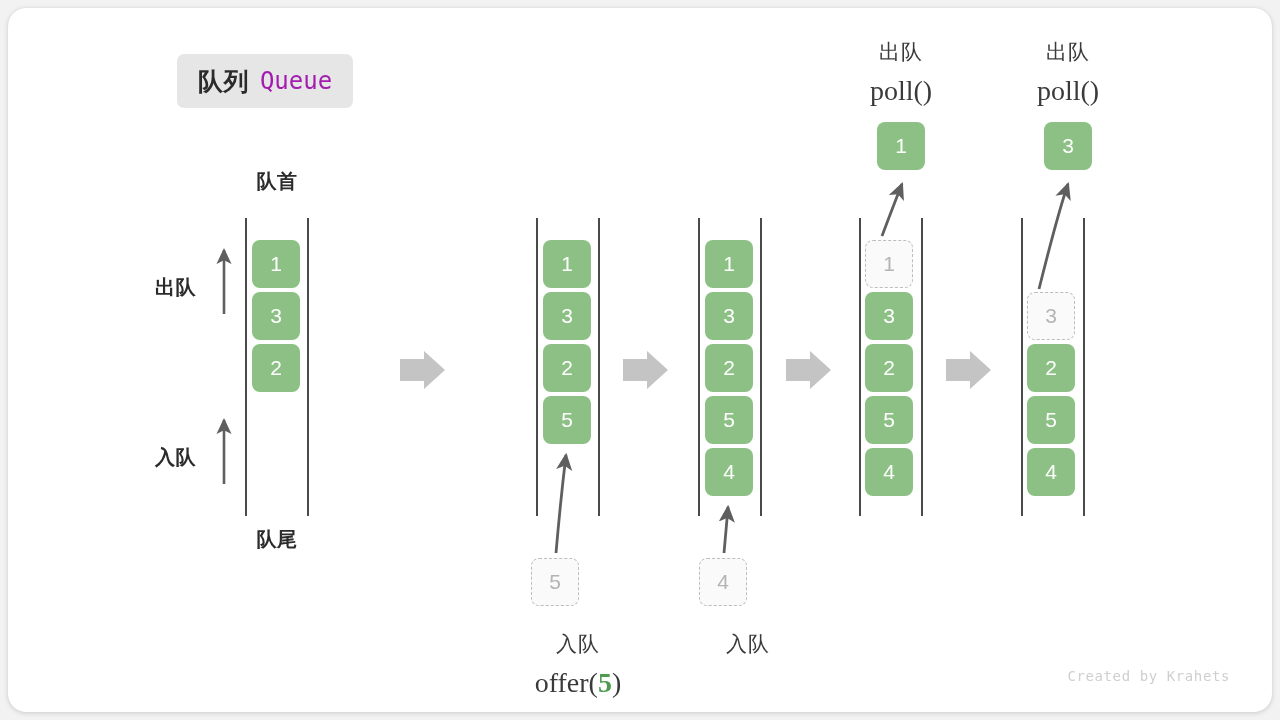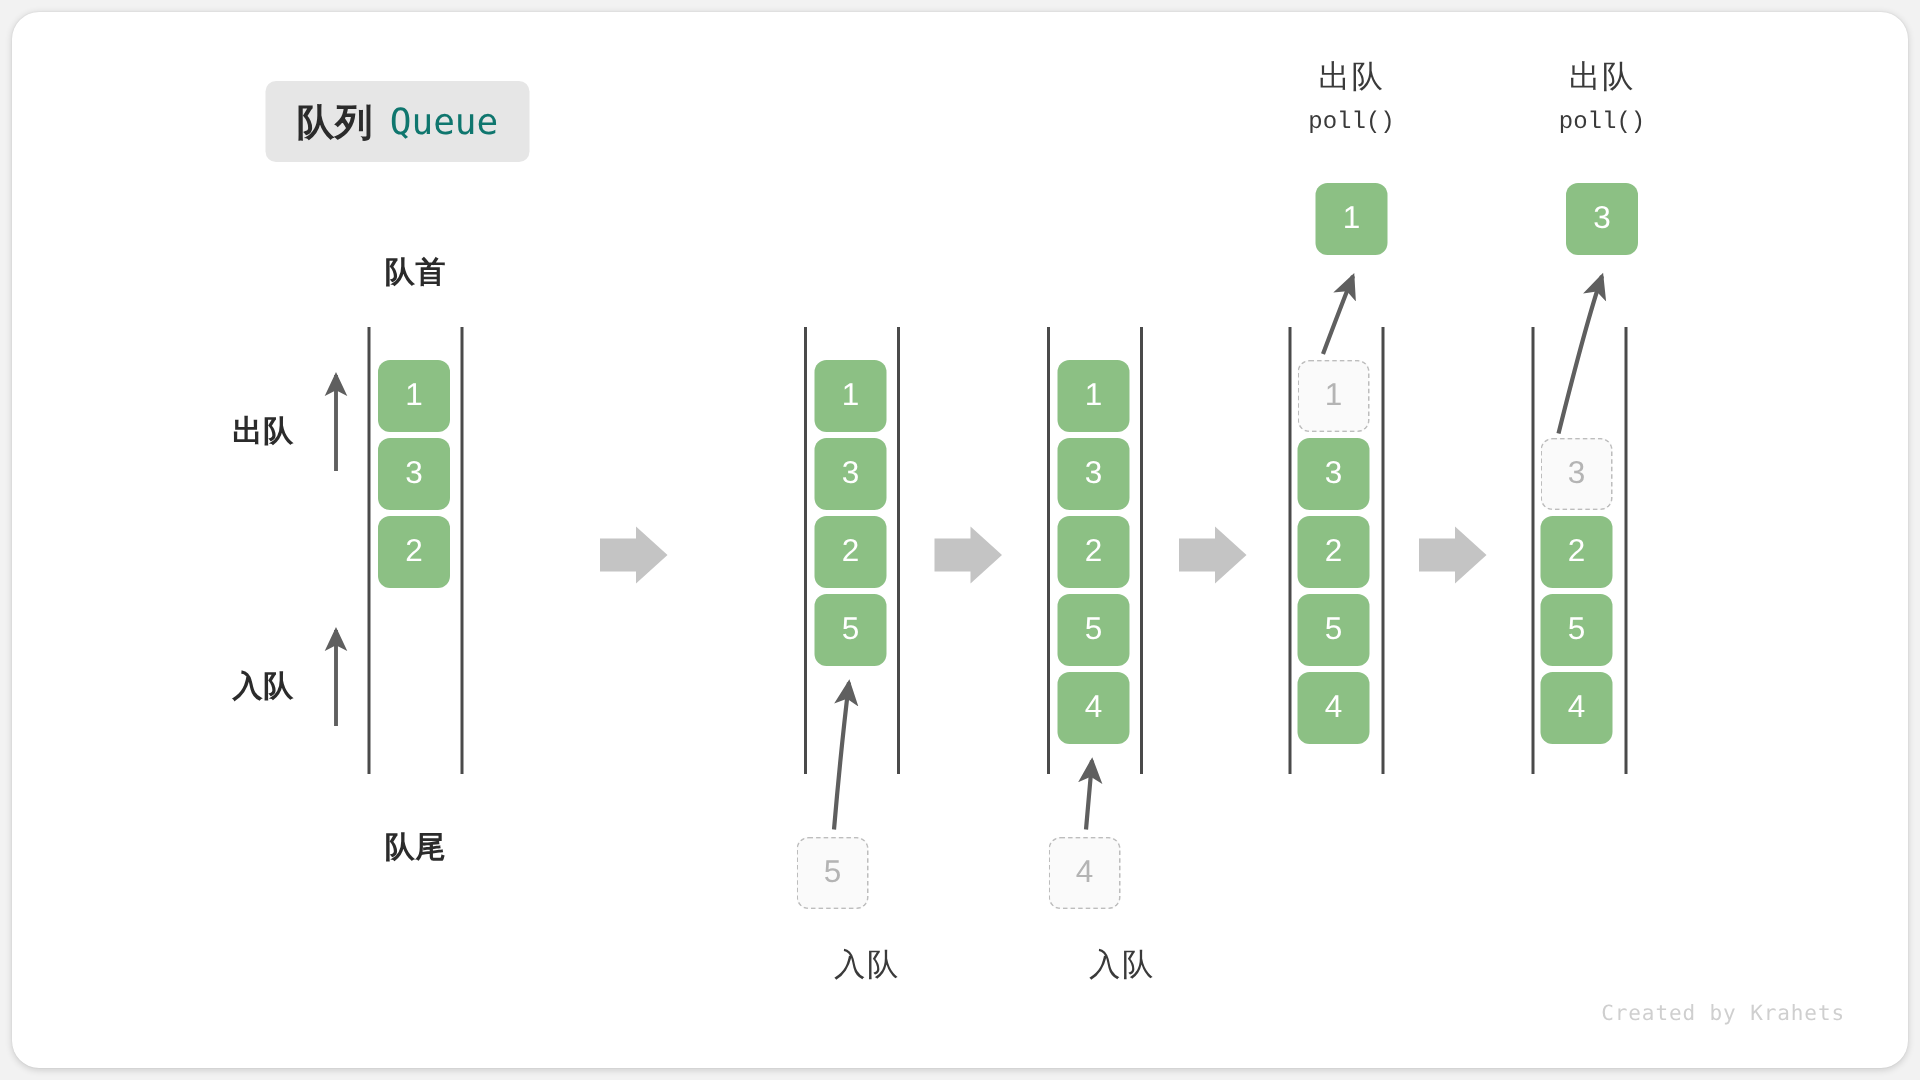--- a/index.html
+++ b/index.html
@@ -41,21 +41,21 @@
     gap: 11px;
   }
   .title-cn {
     font-size: 25px;
     font-weight: bold;
     color: #2b2b2b;
     letter-spacing: 0.5px;
   }
   .title-en {
     font-size: 24px;
-    color: #0f766e;
+    color: #a21caf;
     font-family: "DejaVu Sans Mono", "Liberation Mono", monospace;
   }
 
   
   .lbl-bold {
     position: absolute;
     font-size: 20px;
     font-weight: bold;
     color: #2b2b2b;
     white-space: nowrap;
@@ -67,23 +67,23 @@
     text-align: center;
     white-space: nowrap;
     line-height: 1.55;
   }
   .op-cn {
     font-size: 21px;
     color: #3a3a3a;
     letter-spacing: 1px;
   }
   .op-code {
-    font-size: 16px;
+    font-size: 28px;
     color: #3a3a3a;
-    font-family: Liberation Mono, monospace;
+    font-family: Liberation Serif, serif;
   }
   .op-code .num { color: #4e9a4e; font-weight: bold; }
 
   
   .col { position: absolute; }
   .rail {
     position: absolute;
     width: 1.6px;
     background: #4a4a4a;
   }
@@ -146,21 +146,21 @@
 
 <div id="root">
   <div class="card">
 
     <div class="title-badge">
       <span class="title-cn">队列</span>
       <span class="title-en">Queue</span>
     </div>
 
     <div class="lbl-bold" style="left:237px; top:160px; width:64px; text-align:center;">队首</div>
-    <div class="lbl-bold" style="left:237px; top:543px; width:64px; text-align:center;">队尾</div>
+    <div class="lbl-bold" style="left:237px; top:518px; width:64px; text-align:center;">队尾</div>
     <div class="lbl-bold" style="left:147px; top:266px;">出队</div>
     <div class="lbl-bold" style="left:147px; top:436px;">入队</div>
 
     <div class="col">
       <div class="rail" style="left:237px; top:210px; height:298px;"></div>
       <div class="rail" style="left:299px; top:210px; height:298px;"></div>
       <div class="cell filled" style="left:244px; top:232px;">1</div>
       <div class="cell filled" style="left:244px; top:284px;">3</div>
       <div class="cell filled" style="left:244px; top:336px;">2</div>
     </div>
@@ -168,20 +168,21 @@
     <div class="col">
       <div class="rail" style="left:528px; top:210px; height:298px;"></div>
       <div class="rail" style="left:590px; top:210px; height:298px;"></div>
       <div class="cell filled" style="left:535px; top:232px;">1</div>
       <div class="cell filled" style="left:535px; top:284px;">3</div>
       <div class="cell filled" style="left:535px; top:336px;">2</div>
       <div class="cell filled" style="left:535px; top:388px;">5</div>
       <div class="cell ghost" style="left:523px; top:550px;">5</div>
       <div class="op-label" style="left:470px; top:620px;">
         <div class="op-cn">入队</div>
+        <div class="op-code"><span>offer(</span><span class="num">5</span><span>)</span></div>
       </div>
     </div>
 
     <div class="col">
       <div class="rail" style="left:690px; top:210px; height:298px;"></div>
       <div class="rail" style="left:752px; top:210px; height:298px;"></div>
       <div class="cell filled" style="left:697px; top:232px;">1</div>
       <div class="cell filled" style="left:697px; top:284px;">3</div>
       <div class="cell filled" style="left:697px; top:336px;">2</div>
       <div class="cell filled" style="left:697px; top:388px;">5</div>

